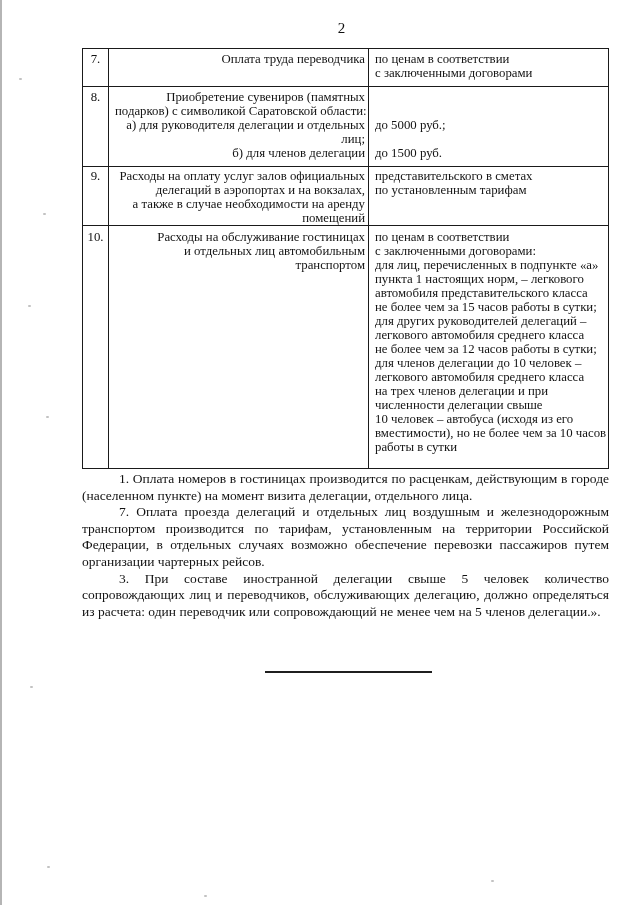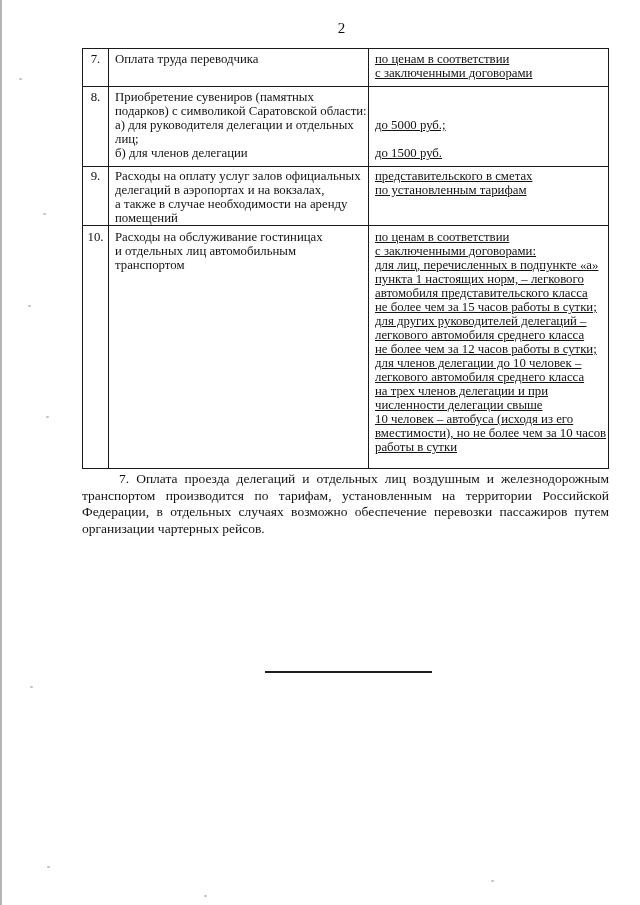--- a/index.html
+++ b/index.html
@@ -33,22 +33,22 @@
     width: 526px; table-layout: fixed; border-collapse: collapse;
     font-size: 12.8px; line-height: 14px; color: #131313;
   }
   table.norms td {
     border: 1.5px solid #1a1a1a;
     vertical-align: top;
     white-space: pre;
     overflow: hidden;
   }
   td.c-num { text-align: center; padding-top: 3px; }
-  td.c-item { padding: 3px 3px 0 6px; }
-  td.c-norm { padding: 3px 3px 0 6px; text-decoration: underline; }
+  td.c-item { padding: 3px 3px 0 6px; text-align: right; }
+  td.c-norm { padding: 3px 3px 0 6px; }
   tr.r7 { height: 38px; }
   tr.r8 { height: 80px; }
   tr.r9 { height: 56px; }
   tr.r9 td { padding-top: 2px; }
   tr.r10 { height: 243px; }
   tr.r10 td { padding-top: 4px; }
 
   
   .notes {
     position: absolute; left: 82px; top: 471px; width: 527px;
@@ -123,21 +123,23 @@
 на трех членов делегации и при
 численности делегации свыше
 10 человек – автобуса (исходя из его
 вместимости), но не более чем за 10 часов
 работы в сутки</td>
     </tr>
   </tbody>
 </table>
 
 <div class="notes">
+  <p>1. Оплата номеров в гостиницах производится по расценкам, действующим в городе (населенном пункте) на момент визита делегации, отдельного лица.</p>
   <p>7. Оплата проезда делегаций и отдельных лиц воздушным и железнодорожным транспортом производится по тарифам, установленным на территории Российской Федерации, в отдельных случаях возможно обеспечение перевозки пассажиров путем организации чартерных рейсов.</p>
+  <p>3. При составе иностранной делегации свыше 5 человек количество сопровождающих лиц и переводчиков, обслуживающих делегацию, должно определяться из расчета: один переводчик или сопровождающий не менее чем на 5 членов делегации.».</p>
 </div>
 
 <div class="separator"></div>
 
 <div>
   <div class="speckle" style="left:19px;  top:78px;"></div>
   <div class="speckle" style="left:43px;  top:213px;"></div>
   <div class="speckle" style="left:28px;  top:305px;"></div>
   <div class="speckle" style="left:46px;  top:416px;"></div>
   <div class="speckle" style="left:30px;  top:686px;"></div>

